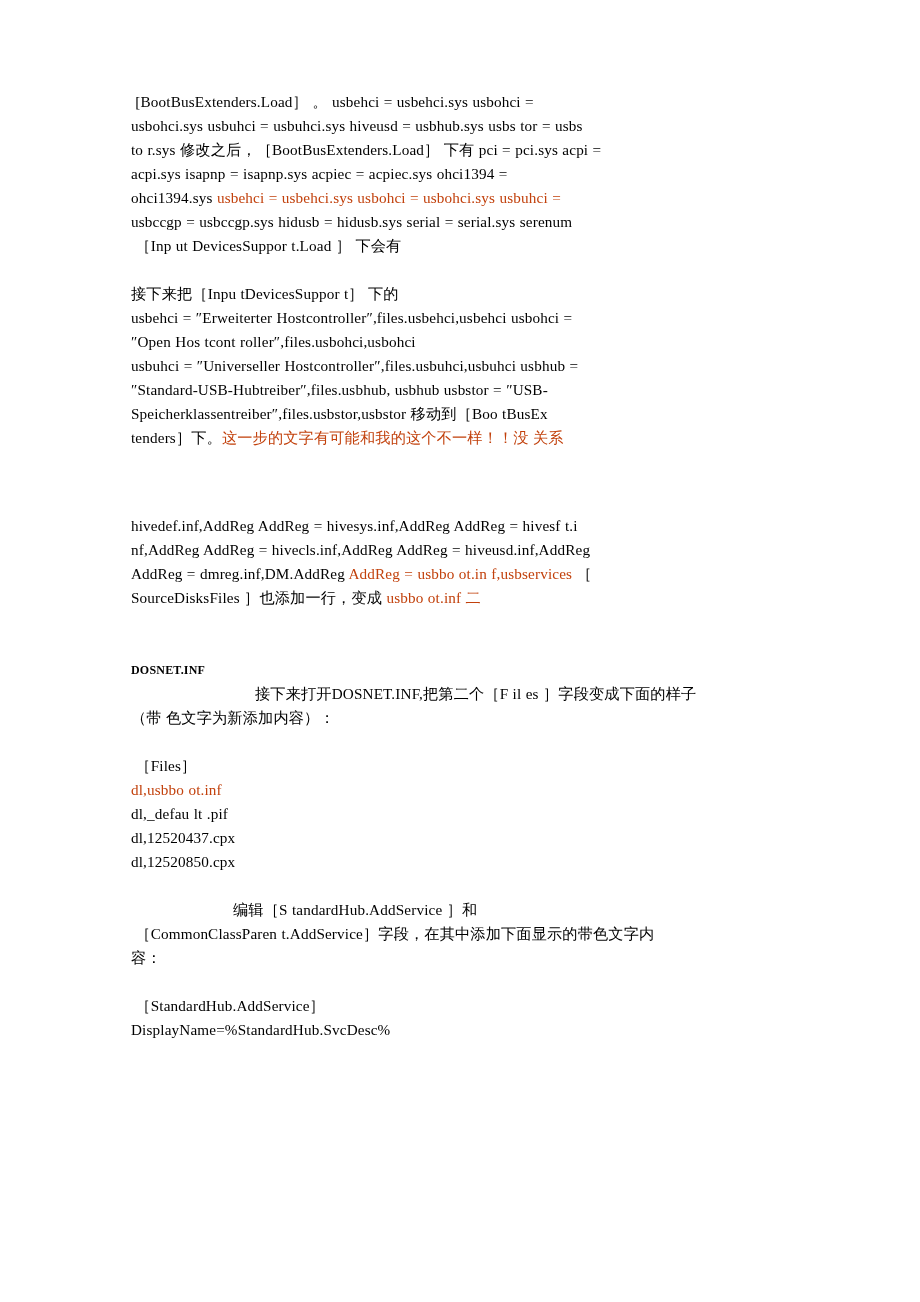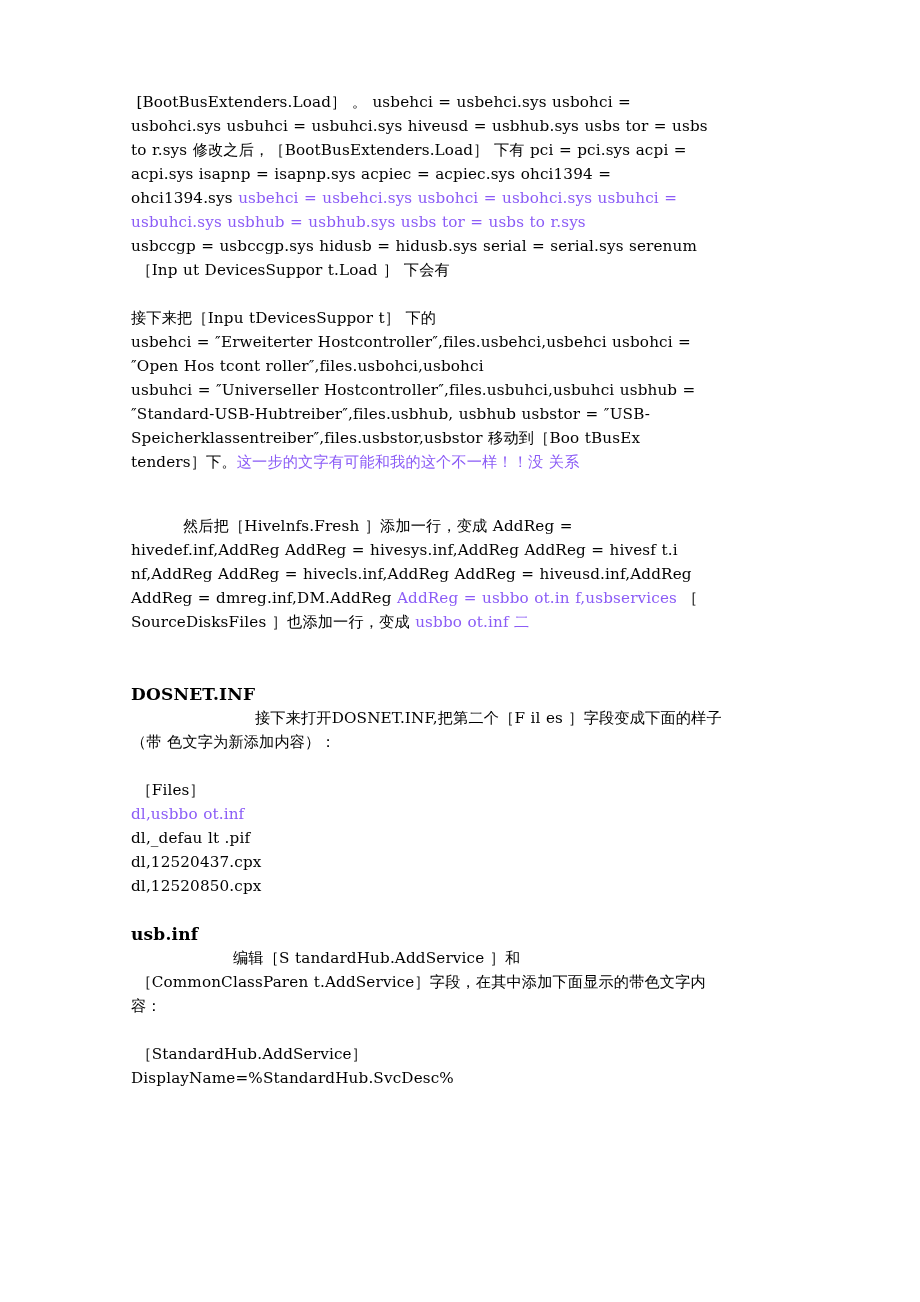--- a/index.html
+++ b/index.html
@@ -16,20 +16,21 @@
     -webkit-font-smoothing: none;
   }
 
   #page {
     position: relative;
     width: 920px;
     height: 1160px;
     background: #ffffff;
     box-sizing: border-box;
     padding: 90px 120px 0 131px;
+    font-family: Liberation Serif, serif;
   }
 
   .doc-body {
     font-size: 15.2px;
     line-height: 24px;
     letter-spacing: 0.15px;
     word-spacing: 0.4px;
     text-align: left;
   }
 
@@ -40,60 +41,59 @@
     line-height: 24px;
   }
 
   
   .tab-lead { display: inline-block; width: 52px; }
   .tab-lead-lg { display: inline-block; width: 124px; }
   .tab-lead-md { display: inline-block; width: 102px; }
 
   
   .hl {
-    color: #8b5cf6;
+    color: #c2410c;
   }
 
   
   .heading {
     font-weight: bold;
-    font-size: 17px;
+    font-size: 12px;
     line-height: 24px;
     margin: 0;
     letter-spacing: 0.2px;
   }
 </style>
 </head>
 <body>
 
 <div id="page">
   <div class="doc-body" id="doc-body">
       <div class="para">
         <div class="line"><span class="">&nbsp;[BootBusExtenders.Load］ 。 usbehci = usbehci.sys usbohci =</span></div>
         <div class="line"><span class="">usbohci.sys usbuhci = usbuhci.sys hiveusd = usbhub.sys usbs tor = usbs</span></div>
         <div class="line"><span class="">to r.sys 修改之后，［BootBusExtenders.Load］ 下有 pci = pci.sys acpi =</span></div>
         <div class="line"><span class="">acpi.sys isapnp = isapnp.sys acpiec = acpiec.sys ohci1394 =</span></div>
         <div class="line"><span class="">ohci1394.sys </span><span class="hl">usbehci = usbehci.sys usbohci = usbohci.sys usbuhci =</span></div>
-        <div class="line"><span class="hl">usbuhci.sys usbhub = usbhub.sys usbs tor = usbs to r.sys</span></div>
         <div class="line"><span class="">usbccgp = usbccgp.sys hidusb = hidusb.sys serial = serial.sys serenum</span></div>
         <div class="line"><span class="">&nbsp;［Inp ut DevicesSuppor t.Load ］ 下会有</span></div>
       </div>
       <div style="height: 24px;"></div>
       <div class="para">
         <div class="line"><span class="">接下来把［Inpu tDevicesSuppor t］ 下的</span></div>
         <div class="line"><span class="">usbehci = ″Erweiterter Hostcontroller″,files.usbehci,usbehci usbohci =</span></div>
         <div class="line"><span class="">″Open Hos tcont roller″,files.usbohci,usbohci</span></div>
         <div class="line"><span class="">usbuhci = ″Universeller Hostcontroller″,files.usbuhci,usbuhci usbhub =</span></div>
         <div class="line"><span class="">″Standard-USB-Hubtreiber″,files.usbhub, usbhub usbstor = ″USB-</span></div>
         <div class="line"><span class="">Speicherklassentreiber″,files.usbstor,usbstor 移动到［Boo tBusEx</span></div>
         <div class="line"><span class="">tenders］下。</span><span class="hl">这一步的文字有可能和我的这个不一样！！没 关系</span></div>
       </div>
       <div style="height: 40px;"></div>
       <div class="para">
-        <div class="line"><span class="tab-lead">&nbsp;</span><span class="">然后把［Hivelnfs.Fresh ］添加一行，变成 AddReg =</span></div>
+        <div class="line"><span class="tab-lead">&nbsp;</span></div>
         <div class="line"><span class="">hivedef.inf,AddReg AddReg = hivesys.inf,AddReg AddReg = hivesf t.i</span></div>
         <div class="line"><span class="">nf,AddReg AddReg = hivecls.inf,AddReg AddReg = hiveusd.inf,AddReg</span></div>
         <div class="line"><span class="">AddReg = dmreg.inf,DM.AddReg </span><span class="hl">AddReg = usbbo ot.in f,usbservices</span><span class=""> ［</span></div>
         <div class="line"><span class="">SourceDisksFiles ］也添加一行，变成 </span><span class="hl">usbbo ot.inf 二</span></div>
       </div>
       <div style="height: 24px;"></div>
       <div style="height: 24px;"></div>
       <div class="heading">DOSNET.INF</div>
       <div class="para">
         <div class="line"><span class="tab-lead-lg">&nbsp;</span><span class="">接下来打开DOSNET.INF,把第二个［F il es ］字段变成下面的样子</span></div>
@@ -101,21 +101,20 @@
       </div>
       <div style="height: 24px;"></div>
       <div class="para">
         <div class="line"><span class="">&nbsp;［Files］</span></div>
         <div class="line"><span class="hl">dl,usbbo ot.inf</span></div>
         <div class="line"><span class="">dl,_defau lt .pif</span></div>
         <div class="line"><span class="">dl,12520437.cpx</span></div>
         <div class="line"><span class="">dl,12520850.cpx</span></div>
       </div>
       <div style="height: 24px;"></div>
-      <div class="heading">usb.inf</div>
       <div class="para">
         <div class="line"><span class="tab-lead-md">&nbsp;</span><span class="">编辑［S tandardHub.AddService ］和</span></div>
         <div class="line"><span class="">&nbsp;［CommonClassParen t.AddService］字段，在其中添加下面显示的带色文字内</span></div>
         <div class="line"><span class="">容：</span></div>
       </div>
       <div style="height: 24px;"></div>
       <div class="para">
         <div class="line"><span class="">&nbsp;［StandardHub.AddService］</span></div>
         <div class="line"><span class="">DisplayName=%StandardHub.SvcDesc%</span></div>
       </div>

